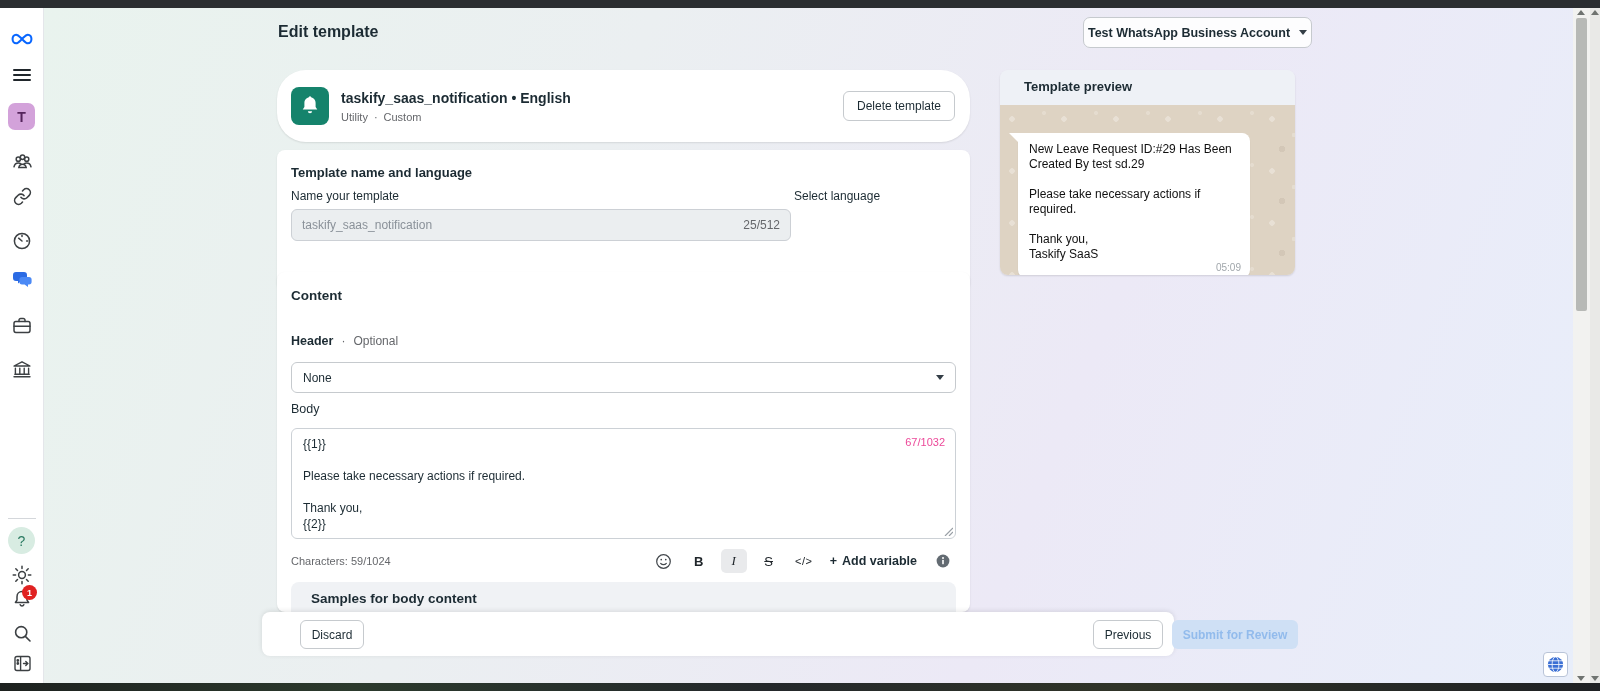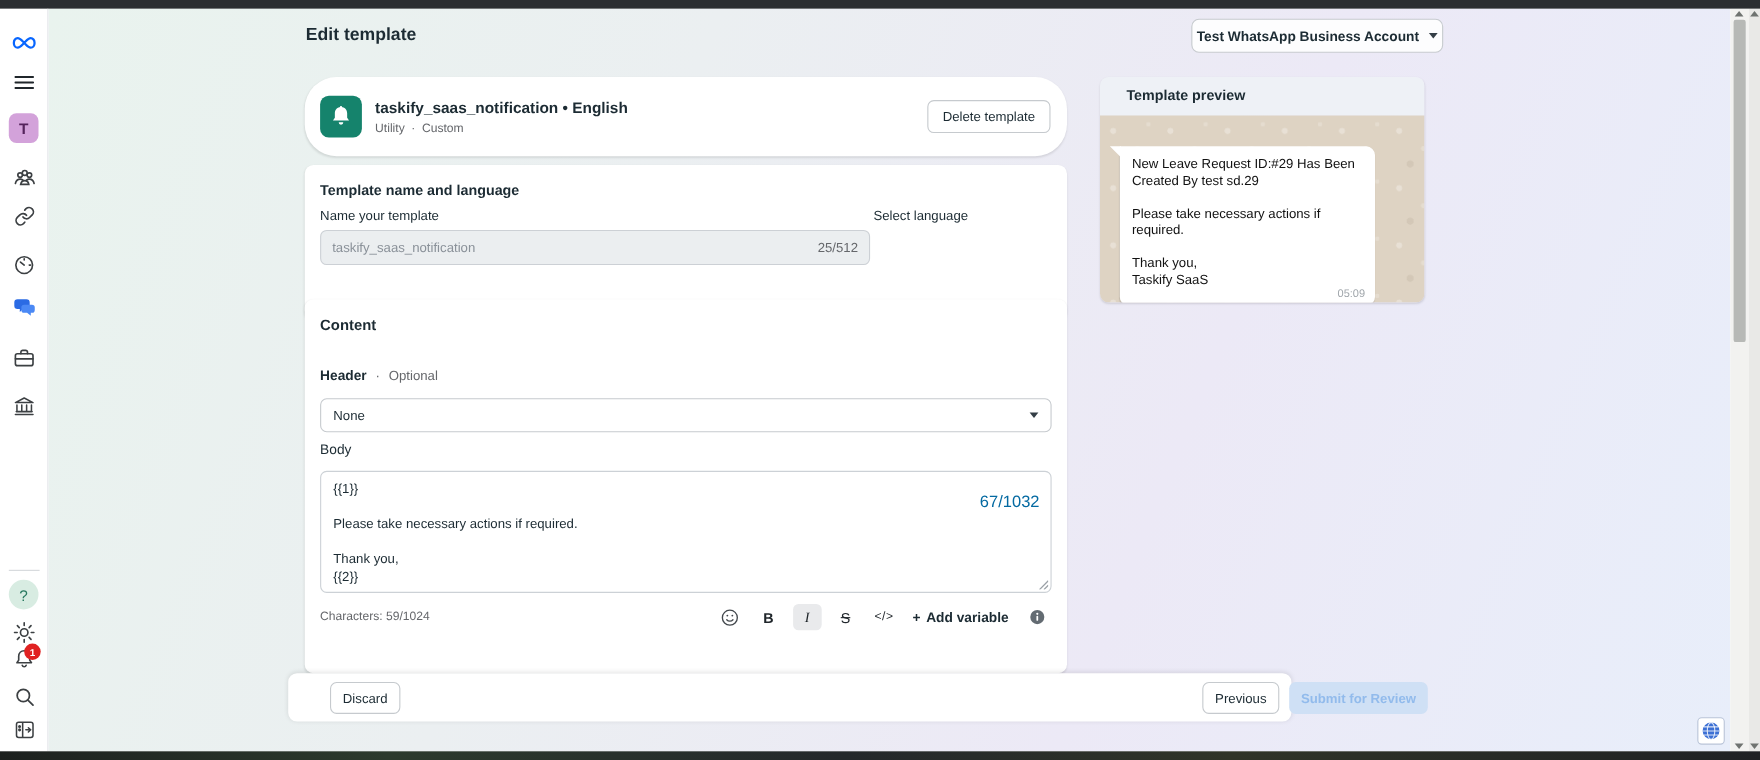--- a/index.html
+++ b/index.html
@@ -69,21 +69,21 @@
   .c3-h { position:absolute; left:14px; top:16px; font-size:13.5px; font-weight:bold; }
   .c3-desc { position:absolute; left:14px; top:39px; font-size:12px; color:#65676b; }
   .hdr-row { position:absolute; left:14px; top:62px; font-size:12.5px; display:flex; gap:8px; align-items:center; }
   .hdr-opt { color:#65676b; font-size:12px; }
   .none-select { left:14px; top:90px; width:665px; height:31px; }
   .body-lbl { position:absolute; left:14px; top:130px; font-size:12.5px; }
   .body-area { position:absolute; left:14px; top:156px; width:665px; height:111px; border:1px solid #ccd1d6;
     border-radius:6px; background:#fff; }
   .body-text { position:absolute; left:11px; top:7px; width:560px; font-size:12px; line-height:16px;
     white-space:pre-line; color:#1c2b33; }
-  .body-counter { position:absolute; right:10px; top:7px; font-size:15px; color:#0369a1;margin-top:12px; }
+  .body-counter { position:absolute; right:10px; top:7px; font-size:11px; color:#ec4899; }
   .resize-handle { position:absolute; right:2px; bottom:2px; width:9px; height:9px; }
   .fmt-row { position:absolute; left:14px; top:276px; width:665px; height:26px; display:flex; align-items:center; }
   .chars { font-size:11px; color:#65676b; }
   .fmt-icons { margin-left:auto; display:flex; align-items:center; gap:9px; }
   .fmt-btn { width:26px; height:24px; display:flex; align-items:center; justify-content:center; font-size:13px;
     color:#20262b; border-radius:5px; }
   .fmt-bold { font-weight:bold; }
   .fmt-italic { font-style:italic; font-family:"Liberation Serif","DejaVu Serif",serif; background:#e9eaec; }
   .fmt-strike { text-decoration:line-through; }
   .fmt-code { font-size:11px; letter-spacing:0.5px; }
@@ -336,20 +336,23 @@
         <div class="fmt-btn">
           <svg width="14" height="14" viewBox="0 0 14 14">
               <circle cx="7" cy="7" r="6.4" fill="#636b72"></circle>
               <circle cx="7" cy="4" r="1" fill="#fff"></circle>
               <rect x="6.2" y="5.8" width="1.6" height="4.6" rx="0.8" fill="#fff"></rect>
             </svg>
         </div>
       </div>
     </div>
 
+    <div class="samples-band">
+      <div class="samples-h">Samples for body content</div>
+    </div>
   </div>
 
   <div class="preview">
     <div class="preview-head">
       <div class="preview-title">Template preview</div>
     </div>
     <div class="chat-bg">
       <div class="bubble">
         <div class="bubble-text">New Leave Request ID:#29 Has Been Created By test sd.29
 

